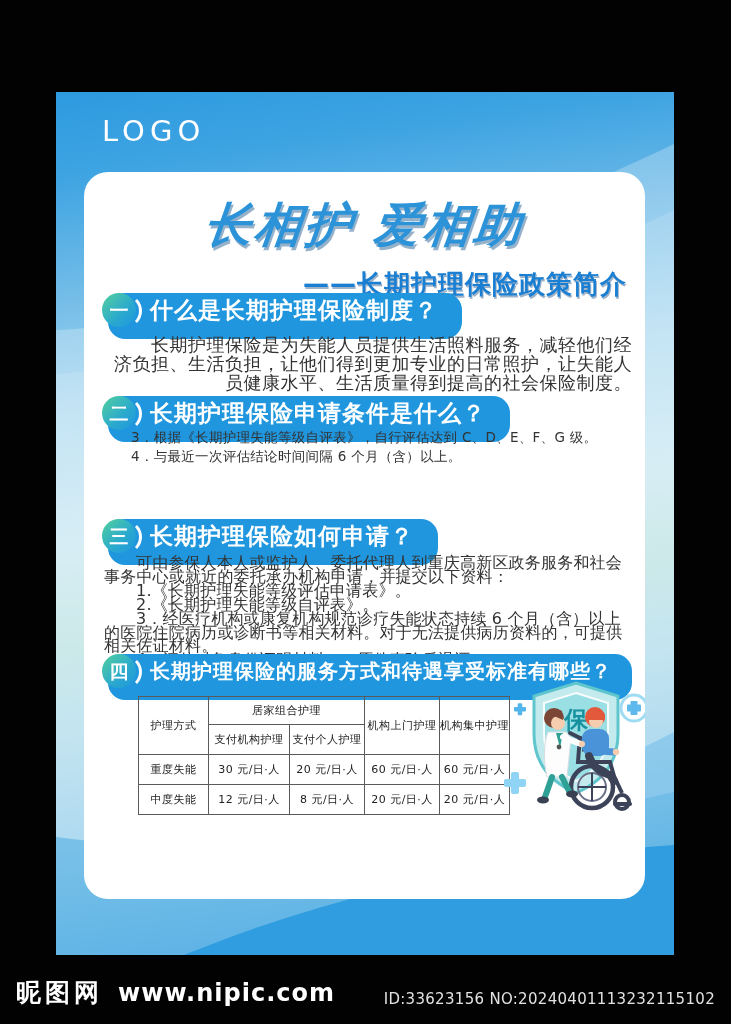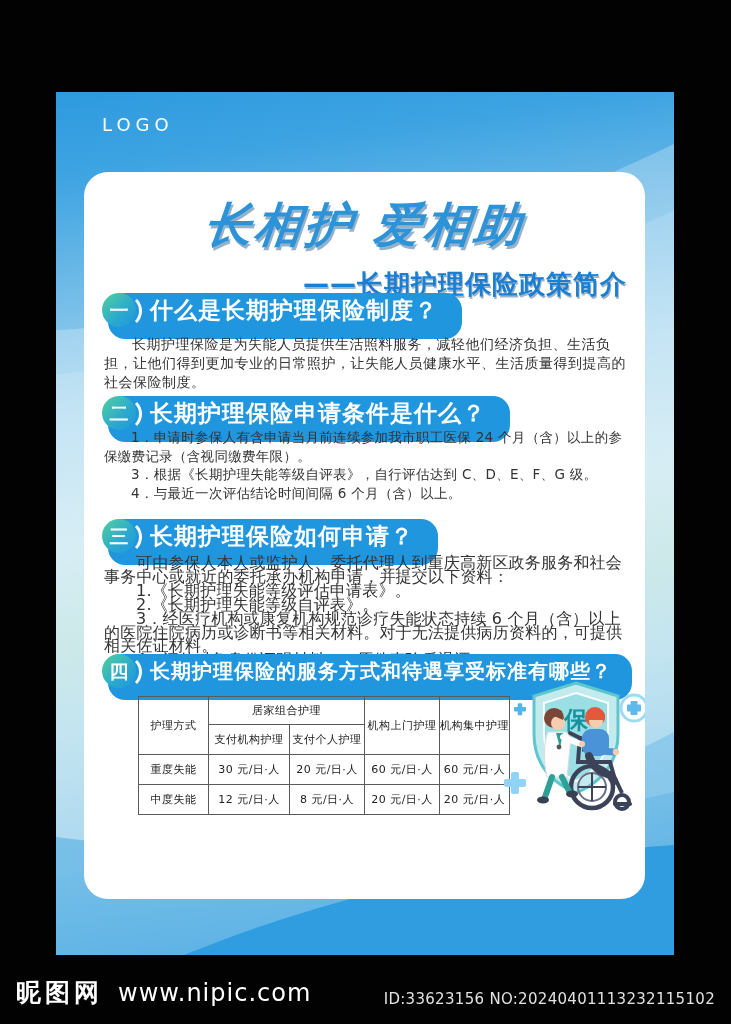--- a/index.html
+++ b/index.html
@@ -6,21 +6,21 @@
   body{width:731px;height:1024px;position:relative;overflow:hidden;
        font-family:"DejaVu Sans","Liberation Sans",sans-serif;}
   .stage{position:absolute;left:0;top:0;width:731px;height:1024px;background:#020202;}
 
   
   .poster{position:absolute;left:56px;top:92px;width:618px;height:863px;overflow:hidden;
     background:linear-gradient(172deg,#2d9adf 0%,#3ea4e2 9%,#6cb9e7 20%,#a5d6ef 34%,
                #c2e4f0 48%,#b2dedd 58%,#a3d6e9 68%,#7cc2e8 82%,#46a7e2 94%,#2f9de0 100%);}
   .poster-bg{position:absolute;left:0;top:0;width:618px;height:863px;}
 
-  .logo{position:absolute;left:46px;top:22px;color:#fff;font-size:18px;letter-spacing:5px;
+  .logo{position:absolute;left:46px;top:22px;color:#fff;font-size:29px;letter-spacing:5px;
         font-weight:500;}
 
   
   .card{position:absolute;left:28px;top:80px;width:561px;height:727px;background:#fff;
         border-radius:24px;overflow:hidden;}
 
   .main-title{position:absolute;top:22px;left:0;right:0;text-align:center;
       font-size:47px;font-weight:bold;font-style:italic;letter-spacing:3px;
       color:#2d93d8;text-shadow:2px 3px 0 rgba(23,84,140,.45);transform:skewX(-6deg);
       white-space:nowrap;}
@@ -34,38 +34,38 @@
       background:#1f96de;color:#fff;font-weight:bold;font-size:23px;
       padding:0 24px 12px 42px;white-space:nowrap;letter-spacing:1px;}
   .badge{position:absolute;left:-6px;top:0;width:34px;height:34px;border-radius:50%;
       background:linear-gradient(135deg,#49c6a8 15%,#2aa9cf 60%,#1f96de 100%);
       color:#fff;font-size:19px;font-weight:bold;text-align:center;line-height:34px;}
   .badge::after{content:"";position:absolute;right:-6px;top:1px;width:28px;height:28px;
       border:3px solid transparent;border-right-color:#fff;border-radius:50%;}
 
   .body-txt{position:absolute;left:20px;width:528px;color:#333;}
   .body-txt p{margin:0;text-indent:2em;}
-  .s1{top:163px;font-size:14px;line-height:19px;letter-spacing:.5px;}
+  .s1{top:163px;font-size:18px;line-height:19px;letter-spacing:.5px;text-align:right;}
   .s2{top:256px;font-size:13.5px;line-height:18.5px;letter-spacing:.3px;}
   .s3{top:384px;font-size:16px;line-height:13.9px;letter-spacing:.2px;}
 
   
   table.benefit{position:absolute;left:54px;top:524px;border-collapse:collapse;
       table-layout:fixed;}
   table.benefit th,table.benefit td{border:1px solid #5a5a5a;font-size:11px;
       font-weight:normal;color:#222;text-align:center;padding:0;letter-spacing:.5px;}
   .rh1{height:28px;} .rh2{height:30px;} .rhd{height:30px;}
 
   
   .illu{position:absolute;left:418px;top:508px;width:150px;height:140px;}
 
   
   .footer-left{position:absolute;left:16px;top:976px;color:#fff;white-space:nowrap;}
   .site-name{font-size:25px;font-weight:900;letter-spacing:4px;margin-top:36px;}
-  .site-url{font-size:24px;font-weight:normal;letter-spacing:1px;margin-left:10px;}
+  .site-url{font-size:24px;font-weight:bold;letter-spacing:1px;margin-left:10px;}
   .footer-right{position:absolute;right:16px;top:990px;color:#e2e2e2;font-size:15px;
       letter-spacing:.3px;white-space:nowrap;}
 </style>
 </head>
 <body>
 
 <div class="stage">
 
   <div class="poster">
 
@@ -89,21 +89,20 @@
       </div>
       <div class="body-txt s1">
         <p>长期护理保险是为失能人员提供生活照料服务，减轻他们经济负担、生活负担，让他们得到更加专业的日常照护，让失能人员健康水平、生活质量得到提高的社会保险制度。</p>
       </div>
 
       <div class="sec-head" style="top:224px">
         <span class="pill">长期护理保险申请条件是什么？</span>
         <span class="badge">二</span>
       </div>
       <div class="body-txt s2">
-        <p>1．申请时参保人有含申请当月前连续参加我市职工医保 24 个月（含）以上的参保缴费记录（含视同缴费年限）。</p>
         <p>3．根据《长期护理失能等级自评表》，自行评估达到 C、D、E、F、G 级。</p>
         <p>4．与最近一次评估结论时间间隔 6 个月（含）以上。</p>
       </div>
 
       <div class="sec-head" style="top:347px">
         <span class="pill">长期护理保险如何申请？</span>
         <span class="badge">三</span>
       </div>
       <div class="body-txt s3">
         <p>可由参保人本人或监护人、委托代理人到重庆高新区政务服务和社会事务中心或就近的委托承办机构申请，并提交以下资料：</p>

